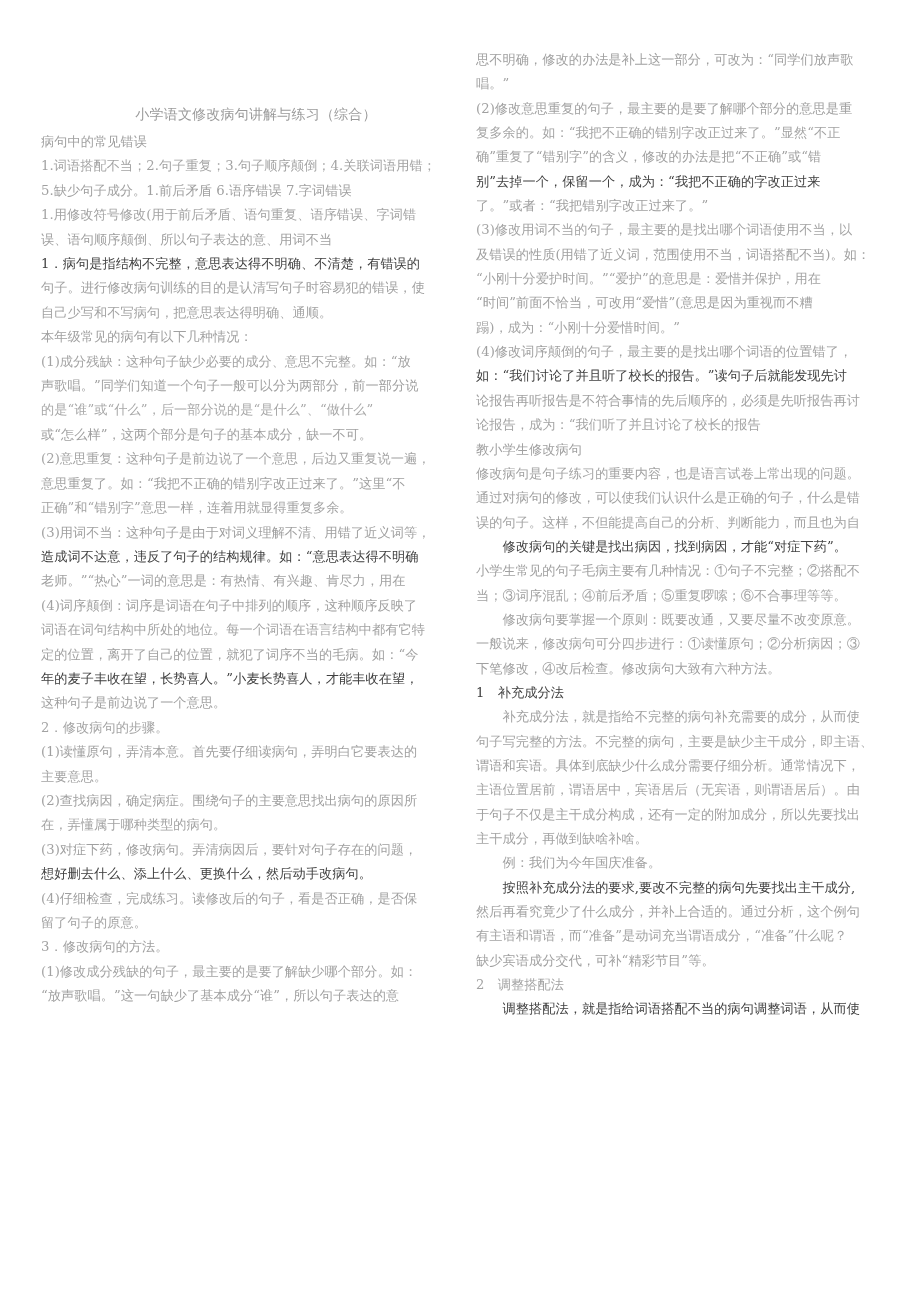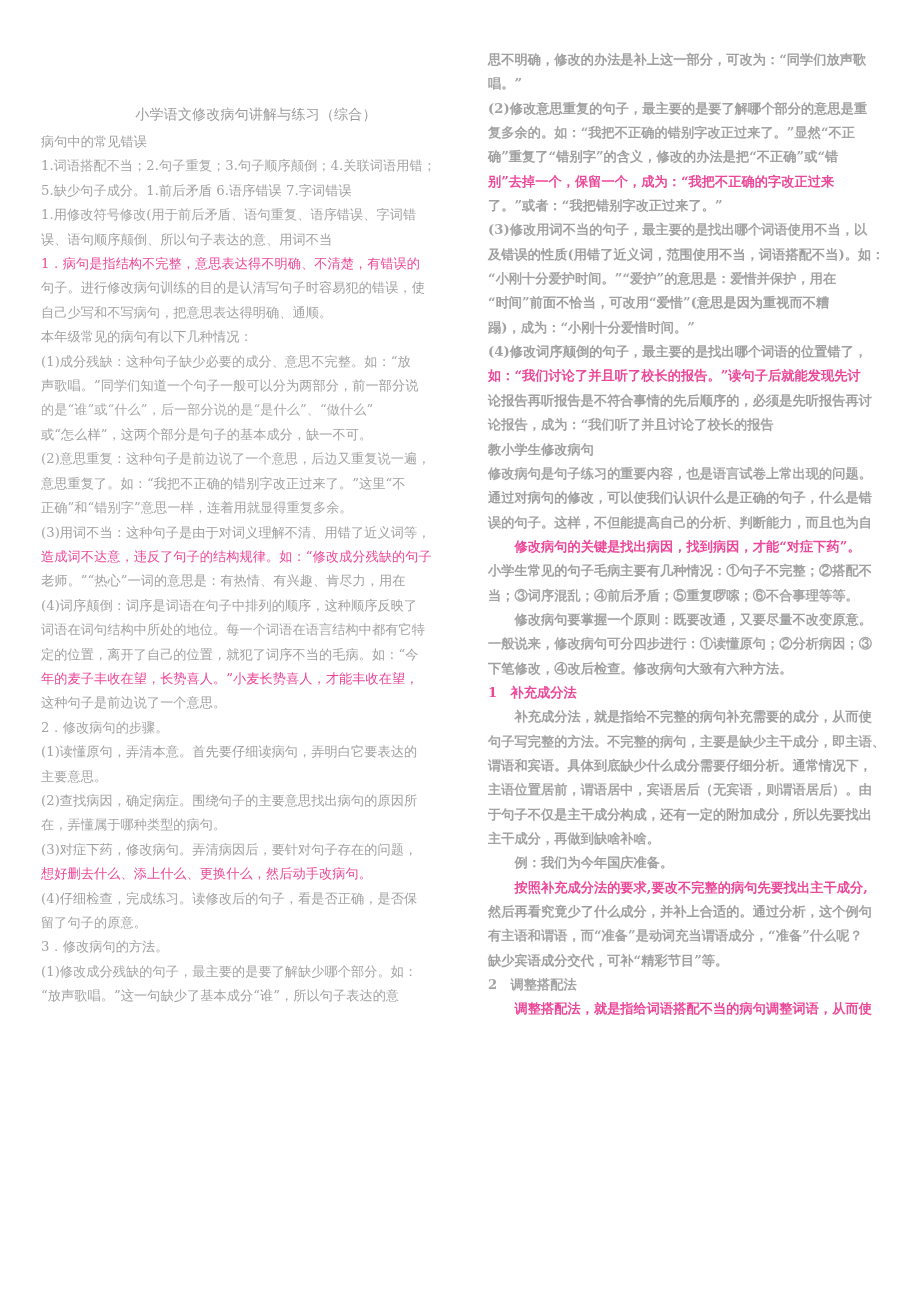--- a/index.html
+++ b/index.html
@@ -35,23 +35,22 @@
   .col {
     box-sizing: border-box;
   }
   .col-left {
     width: 430px;
     margin-left: 41px;
     padding-top: 56px;
   }
   .col-right {
     width: 420px;
-    margin-left: 16px;
+    margin-left: 4px;
     padding-left: 1px;
-    font-weight: bold;
   }
   .doc-title {
     text-align: center;
     font-size: 14px;
     line-height: 21px;
     color: #9a9a9a;
     margin: 0 0 5px 0;
     letter-spacing: 0.2px;
     white-space: nowrap;
   }
@@ -65,21 +64,21 @@
     text-justify: inter-ideograph;
     white-space: pre-wrap;
     word-break: break-all;
   }
   .col-right p.ln {
     line-height: 24.35px;
   }
   
   p.ln.lighter { color: #a8a8a8; }
   p.ln.light   { color: #a3a3a3; }
-  p.ln.dark    { color: #ec4899; }
+  p.ln.dark    { color: #404040; }
 </style>
 </head>
 <body>
 
 <div class="page">
   <div class="columns">
 
     <div class="col col-left">
       <div class="doc-title">小学语文修改病句讲解与练习（综合）</div>
       <div>
@@ -93,21 +92,21 @@
         <p class="ln light">自己少写和不写病句，把意思表达得明确、通顺。</p>
         <p class="ln">本年级常见的病句有以下几种情况：</p>
         <p class="ln light">(1)成分残缺：这种句子缺少必要的成分、意思不完整。如：“放</p>
         <p class="ln">声歌唱。”同学们知道一个句子一般可以分为两部分，前一部分说</p>
         <p class="ln lighter">的是“谁”或“什么”，后一部分说的是“是什么”、“做什么”</p>
         <p class="ln">或“怎么样”，这两个部分是句子的基本成分，缺一不可。</p>
         <p class="ln light">(2)意思重复：这种句子是前边说了一个意思，后边又重复说一遍，</p>
         <p class="ln">意思重复了。如：“我把不正确的错别字改正过来了。”这里“不</p>
         <p class="ln light">正确”和“错别字”意思一样，连着用就显得重复多余。</p>
         <p class="ln">(3)用词不当：这种句子是由于对词义理解不清、用错了近义词等，</p>
-        <p class="ln dark">造成词不达意，违反了句子的结构规律。如：“修改成分残缺的句子</p>
+        <p class="ln dark">造成词不达意，违反了句子的结构规律。如：“意思表达得不明确</p>
         <p class="ln">老师。”“热心”一词的意思是：有热情、有兴趣、肯尽力，用在</p>
         <p class="ln">(4)词序颠倒：词序是词语在句子中排列的顺序，这种顺序反映了</p>
         <p class="ln light">词语在词句结构中所处的地位。每一个词语在语言结构中都有它特</p>
         <p class="ln">定的位置，离开了自己的位置，就犯了词序不当的毛病。如：“今</p>
         <p class="ln dark">年的麦子丰收在望，长势喜人。”小麦长势喜人，才能丰收在望，</p>
         <p class="ln">这种句子是前边说了一个意思。</p>
         <p class="ln light">2．修改病句的步骤。</p>
         <p class="ln">(1)读懂原句，弄清本意。首先要仔细读病句，弄明白它要表达的</p>
         <p class="ln light">主要意思。</p>
         <p class="ln">(2)查找病因，确定病症。围绕句子的主要意思找出病句的原因所</p>

